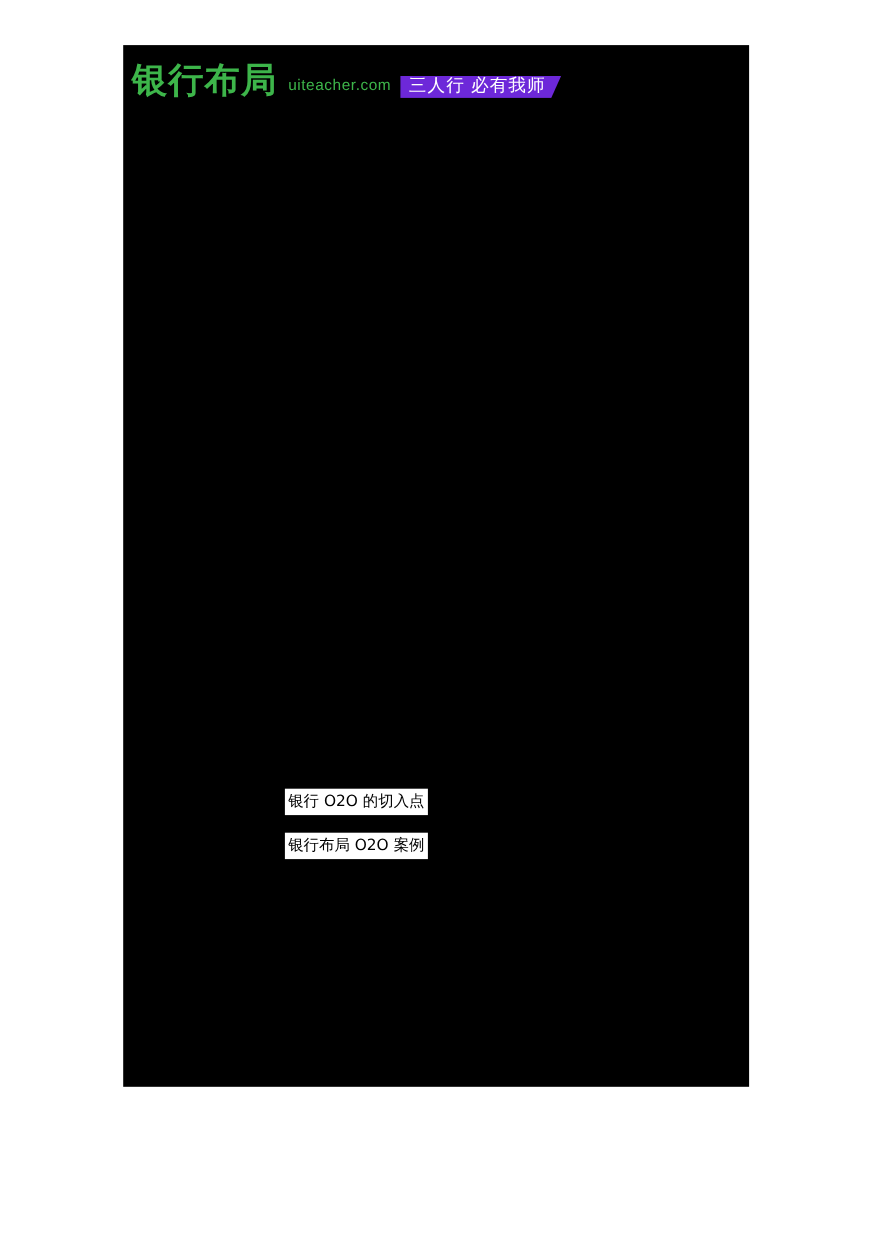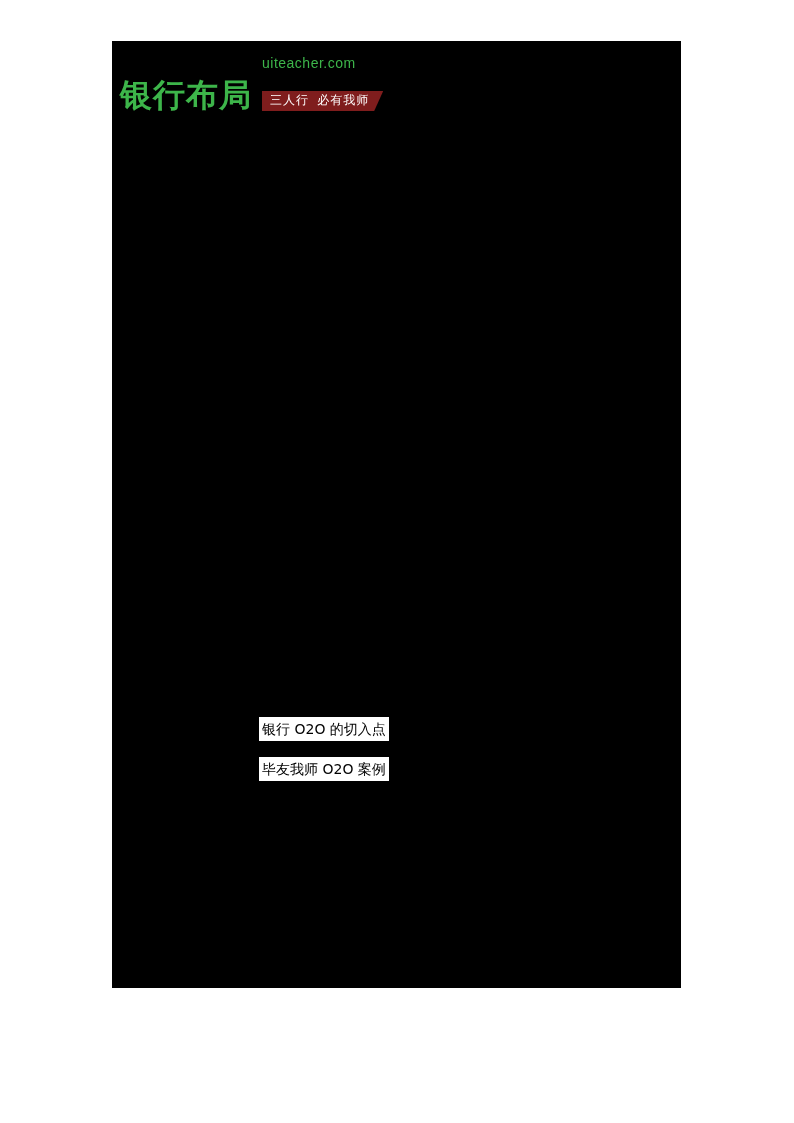--- a/index.html
+++ b/index.html
@@ -43,38 +43,38 @@
   .logo-cn {
     font-family: "DejaVu Sans", "Liberation Sans", sans-serif;
     font-size: 32px;
     font-weight: bold;
     color: #3db54a;
     letter-spacing: 1px;
     line-height: 36px;
   }
   .logo-right {
     display: flex;
-    flex-direction: column;
+    flex-direction: row;
     align-items: flex-start;
-    gap: 20px;
+    gap: 8px;
     padding-bottom: 2px;
   }
   .logo-domain {
     font-family: "Liberation Sans", sans-serif;
     font-size: 14px;
     color: #3db54a;
     letter-spacing: 0.5px;
     line-height: 16px;
   }
   .logo-tag {
     position: relative;
-    background: #7f1d1d;
+    background: #6d28d9;
     color: #ffffff;
-    font-family: Liberation Mono, monospace;
-    font-size: 12px;
+    font-family: Liberation Sans, sans-serif;
+    font-size: 16px;
     line-height: 12px;
     padding: 4px 14px 4px 8px;
     letter-spacing: 1px;
     clip-path: polygon(0 0, 100% 0, calc(100% - 9px) 100%, 0 100%);
   }
   
   .slide-lines {
     position: absolute;
     left: 147px;
     top: 676px;
@@ -94,21 +94,21 @@
   }
 </style>
 </head>
 <body>
 
 <div class="page">
 
   <div class="slide">
     <div class="slide-lines">
       <div class="slide-line">银行 O2O 的切入点</div>
-      <div class="slide-line">毕友我师 O2O 案例</div>
+      <div class="slide-line">银行布局 O2O 案例</div>
     </div>
   </div>
 
   <div class="logo-wrap">
     <div class="logo-cn">银行布局</div>
     <div class="logo-right">
       <div class="logo-domain">uiteacher.com</div>
       <div class="logo-tag">三人行 必有我师</div>
     </div>
   </div>

